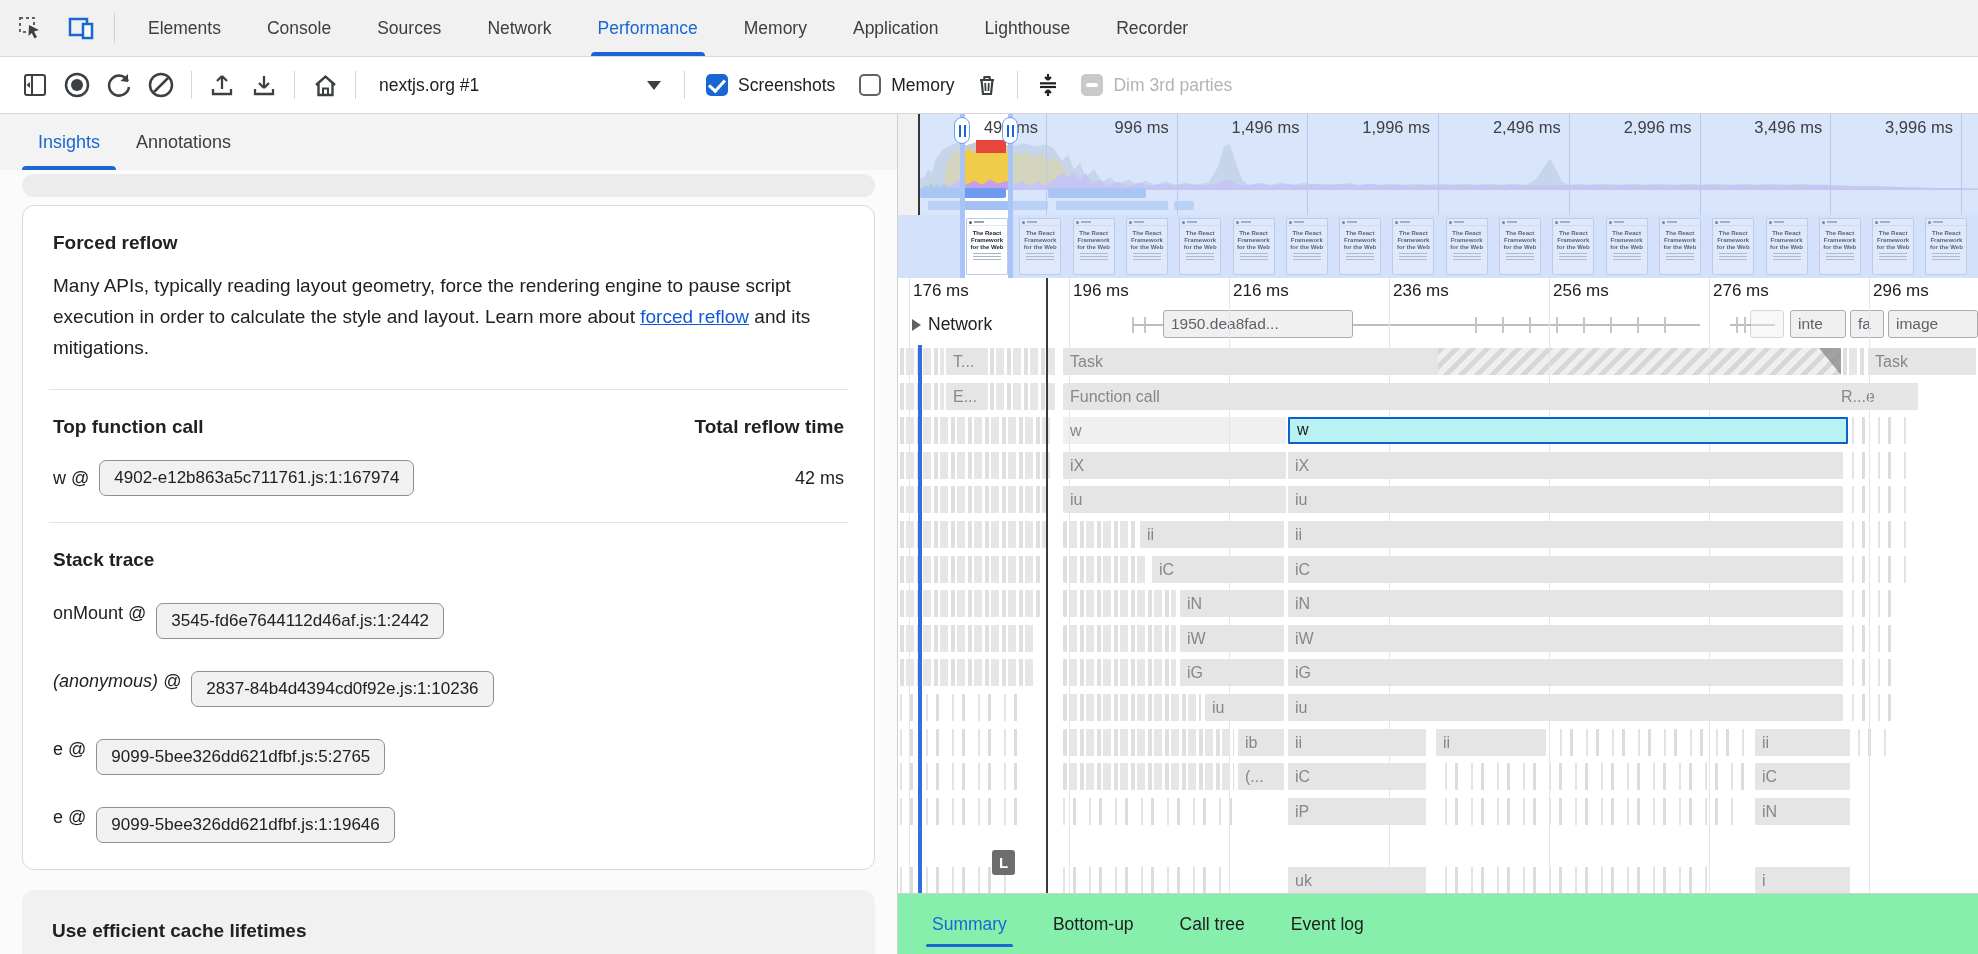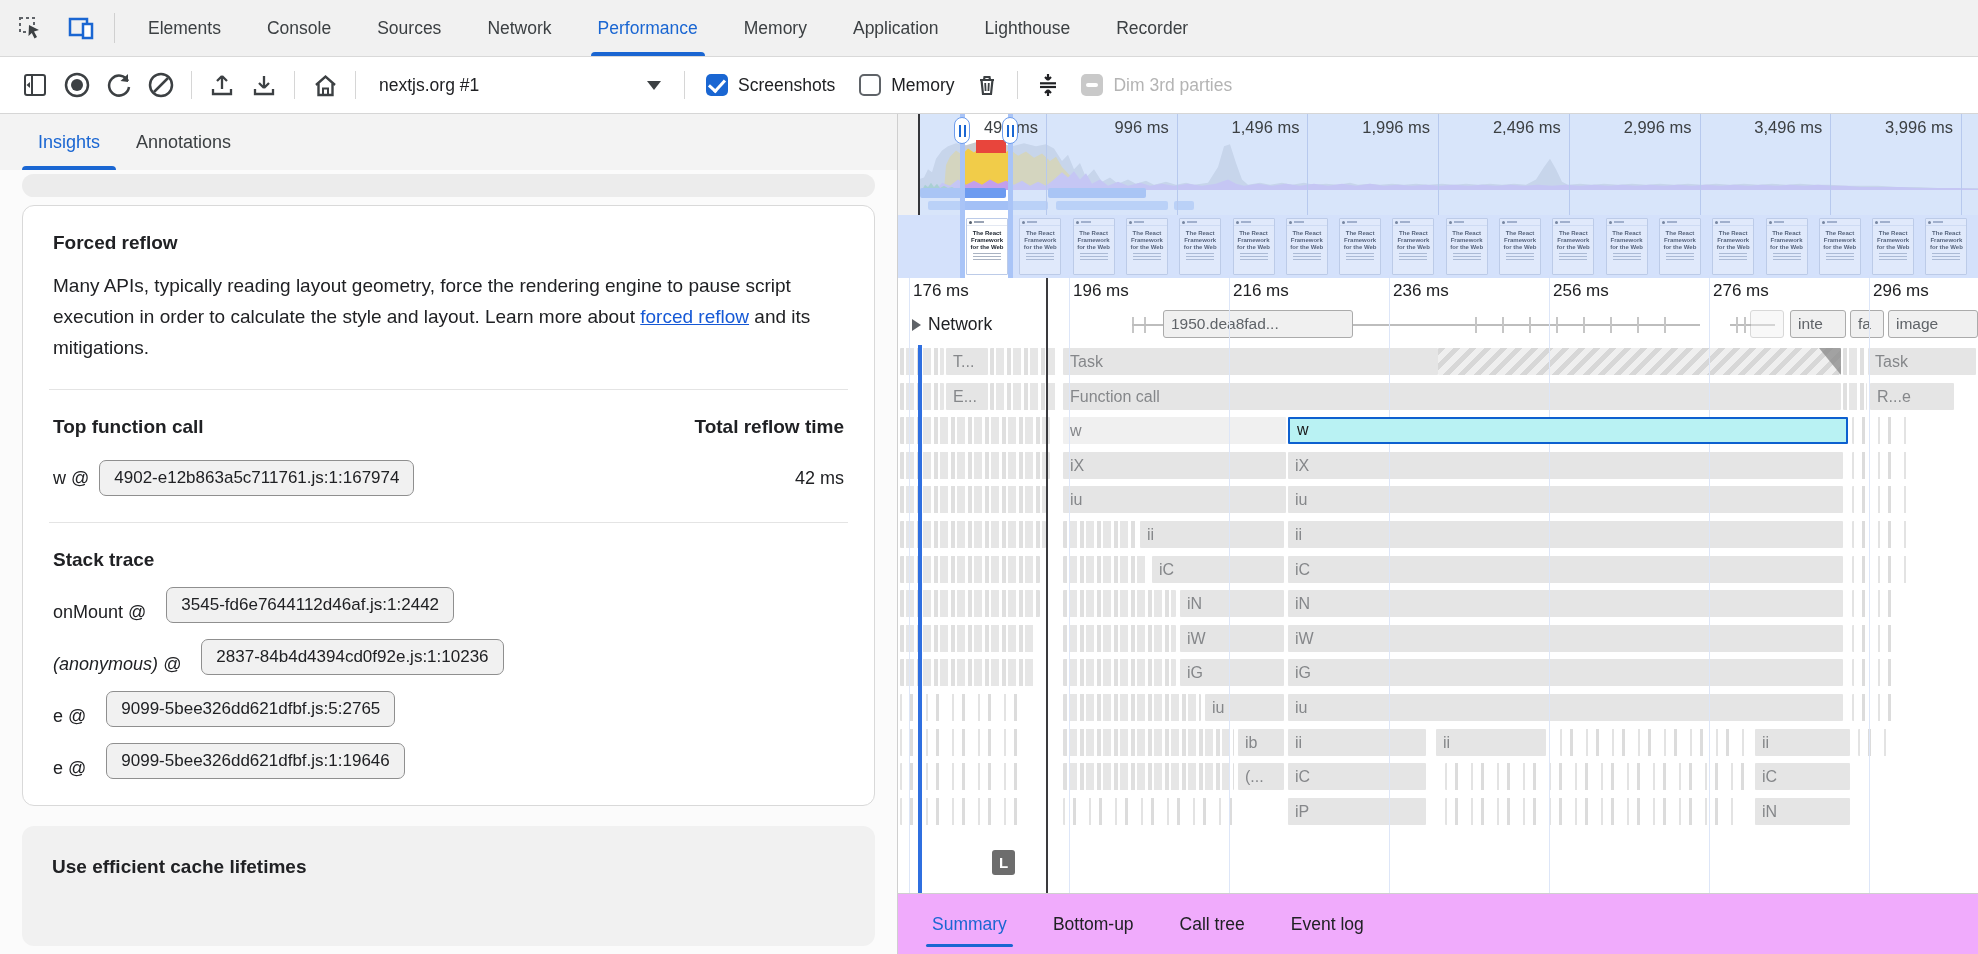--- a/index.html
+++ b/index.html
@@ -44,21 +44,21 @@
   .card h2{margin:0 0 16px 0;font-size:19px;font-weight:bold;color:#202124;}
   .card p{margin:0;font-size:19px;line-height:31px;color:#202124;max-width:800px;}
   .card a{color:#1558d6;}
   .divider{height:1px;background:#e4e4e4;margin:26px -4px;}
   .two-col{display:flex;justify-content:space-between;align-items:baseline;}
   .col-h{font-size:19px;font-weight:bold;color:#202124;}
   .call-row{display:flex;align-items:center;margin-top:22px;}
   .fn-name{font-size:18px;color:#202124;margin-right:10px;white-space:nowrap;}
   .chip{display:inline-block;border:1.5px solid #8f8f8f;background:#f1f1f1;border-radius:7px;padding:7px 14px;font-size:17px;color:#202124;}
   .reflow-val{font-size:18px;color:#202124;}
-  .stack-row{display:flex;align-items:flex-end;margin-top:16px;gap:10px;}
+  .stack-row{display:flex;align-items:flex-start;margin-top:32px;}
   .card.gray{background:#f1f1f1;border:none;margin-top:20px;height:120px;}
   .card.gray h2{margin:4px 0 0 0;}
 
   
   .right{position:relative;width:1080px;background:#fff;overflow:hidden;}
   .minimap{position:relative;height:101px;background:#fff;overflow:hidden;}
   .mini-gray{position:absolute;left:0;top:0;width:20px;height:101px;background:#f1f1f1;}
   .trace-start{position:absolute;left:20px;top:0;width:2px;height:101px;background:#35363a;z-index:3;}
   .cpu{position:absolute;left:20px;top:24px;width:1060px;height:52px;z-index:1;}
   .netbar{position:absolute;height:10px;border-radius:2px;z-index:1;}
@@ -101,21 +101,21 @@
   .k-n{background:#e5e5e5;}
   .k-l{background:#f0f0f0;}
   .k-s{background:#b9f2f3;border:2px solid #0d60cf;color:#1a1a1a;line-height:22px;z-index:3;}
   .k-h{background:repeating-linear-gradient(135deg,#d7d7d7 0 5px,#efefef 5px 11px);}
   .k-h::after{content:"";position:absolute;right:0;top:0;border-top:27px solid #8f8f8f;border-left:22px solid transparent;opacity:.8;}
   .k-f{background:repeating-linear-gradient(90deg,#dfdfdf 0 4px,#ffffff 4px 6px,#e6e6e6 6px 14px,#ffffff 14px 17px);}
   .k-f2{background:repeating-linear-gradient(90deg,#e3e3e3 0 2px,transparent 2px 10px,#dcdcdc 10px 13px,transparent 13px 26px);}
   .blue-strip{position:absolute;left:20px;top:0;bottom:0;width:4px;background:#2f6fe0;z-index:6;}
   .l-badge{position:absolute;left:94px;top:505px;width:23px;height:25px;background:#6d6d6d;border-radius:3px;color:#fff;font-size:15px;font-weight:bold;display:flex;align-items:center;justify-content:center;z-index:6;}
 
-  .bottom-bar{height:61px;border-top:1px solid #cfcfcf;background:#f0abfc;display:flex;align-items:center;padding-left:18px;}
+  .bottom-bar{height:61px;border-top:1px solid #cfcfcf;background:#86efac;display:flex;align-items:center;padding-left:18px;}
   .btab{position:relative;height:100%;display:flex;align-items:center;padding:0 16px;margin-right:14px;font-size:17.5px;color:#202124;cursor:pointer;}
   .btab.active{color:#1a66d2;}
   .btab.active::after{content:"";position:absolute;left:10px;right:10px;bottom:7px;height:3.5px;border-radius:3px;background:#1a66d2;}
 
   svg.ic{display:block;}
 </style>
 </head>
 <body>
 
 <div class="app">
@@ -591,21 +591,21 @@
               <span class="bar k-h" style="left: 540px; width: 403px;"></span>
               <span class="bar k-f" style="left: 945px; width: 22px;"></span>
               <span class="bar k-n" style="left: 970px; width: 108px;">Task</span>
             </div>
             <div class="frow" style="top: 37.6px;">
               <span class="bar k-f" style="left: 2px; width: 44px;"></span>
               <span class="bar k-n" style="left: 48px; width: 42px;">E...</span>
               <span class="bar k-f" style="left: 92px; width: 68px;"></span>
               <span class="bar k-n" style="left: 165px; width: 778px;">Function call</span>
               <span class="bar k-f" style="left: 945px; width: 24px;"></span>
-              <span class="bar k-n" style="left: 972px; width: 84px;">R...e</span>
+              <span class="bar k-n" style="left: 936px; width: 84px;">R...e</span>
             </div>
             <div class="frow" style="top: 72.2px;">
               <span class="bar k-f" style="left: 2px; width: 150px;"></span>
               <span class="bar k-l" style="left: 165px; width: 223px;">w</span>
               <span class="bar k-s" style="left: 390px; width: 560px;">w</span>
               <span class="bar k-f2" style="left: 954px; width: 60px;"></span>
             </div>
             <div class="frow" style="top: 106.8px;">
               <span class="bar k-f" style="left: 2px; width: 150px;"></span>
               <span class="bar k-n" style="left: 165px; width: 223px;">iX</span>
@@ -677,20 +677,27 @@
               <span class="bar k-n" style="left: 390px; width: 138px;">iC</span>
               <span class="bar k-f2" style="left: 547px; width: 300px;"></span>
               <span class="bar k-n" style="left: 857px; width: 95px;">iC</span>
             </div>
             <div class="frow" style="top: 452.8px;">
               <span class="bar k-f2" style="left: 2px; width: 120px;"></span>
               <span class="bar k-f2" style="left: 165px; width: 171px;"></span>
               <span class="bar k-n" style="left: 390px; width: 138px;">iP</span>
               <span class="bar k-f2" style="left: 547px; width: 290px;"></span>
               <span class="bar k-n" style="left: 857px; width: 95px;">iN</span>
+            </div>
+            <div class="frow" style="top: 522px;">
+              <span class="bar k-f2" style="left: 2px; width: 110px;"></span>
+              <span class="bar k-f2" style="left: 165px; width: 160px;"></span>
+              <span class="bar k-n" style="left: 390px; width: 138px;">uk</span>
+              <span class="bar k-f2" style="left: 547px; width: 270px;"></span>
+              <span class="bar k-n" style="left: 857px; width: 95px;">i</span>
             </div>
           </div>
         <div id="gridlines" style="position: absolute; inset: 0px; pointer-events: none; z-index: 2;">
             <div class="gl" style="position: absolute; left: 11px; top: 0px; height: 615px;"></div>
             <div class="gl" style="position: absolute; left: 171px; top: 0px; height: 615px;"></div>
             <div class="gl" style="position: absolute; left: 331px; top: 0px; height: 615px;"></div>
             <div class="gl" style="position: absolute; left: 491px; top: 0px; height: 615px;"></div>
             <div class="gl" style="position: absolute; left: 651px; top: 0px; height: 615px;"></div>
             <div class="gl" style="position: absolute; left: 811px; top: 0px; height: 615px;"></div>
             <div class="gl" style="position: absolute; left: 971px; top: 0px; height: 615px;"></div>

